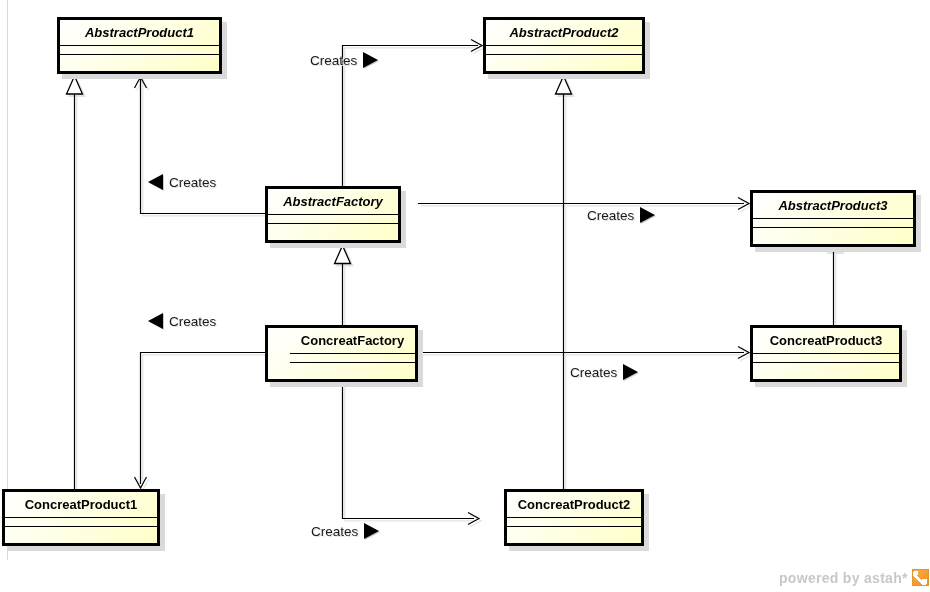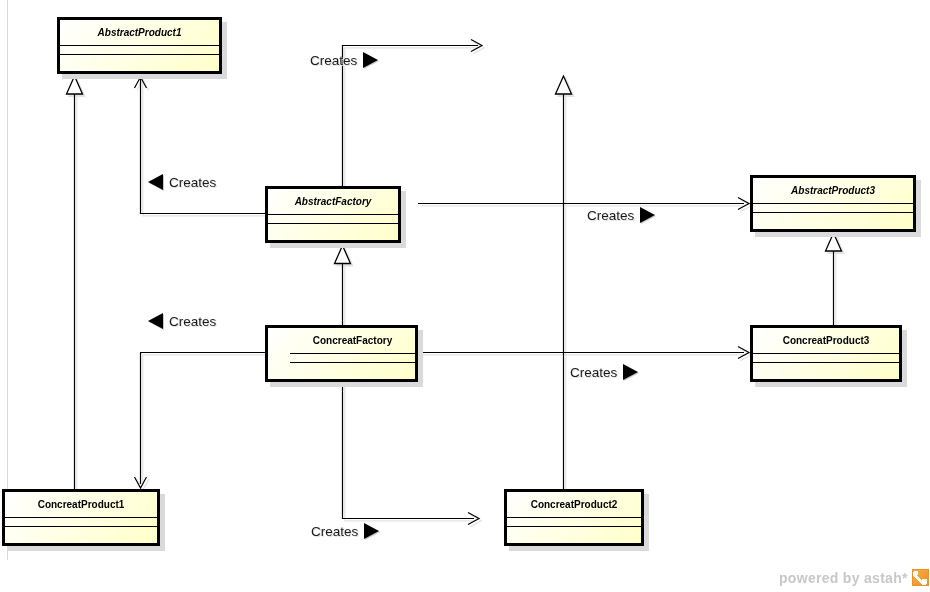--- a/index.html
+++ b/index.html
@@ -18,21 +18,21 @@
 
   .uml-class{
     position:absolute;height:57px;box-sizing:border-box;
     border:3px solid #000;
     background:linear-gradient(135deg,#ffffff 0%,#ffffc9 100%);
     box-shadow:5px 5px 0 #dadada;
     display:flex;flex-direction:column;
   }
   .uml-class .title{
     flex:0 0 25px;display:flex;align-items:center;justify-content:center;
-    font-weight:bold;font-size:10px;color:#000;letter-spacing:0px;
+    font-weight:bold;font-size:13px;color:#000;letter-spacing:0px;
     white-space:nowrap;
   }
   .uml-class.abstract .title{font-style:italic;}
   .uml-class .attrs{flex:0 0 8px;border-top:1.5px solid #000;}
   .uml-class .ops{flex:1 1 auto;border-top:1.5px solid #000;}
 
   .lbl{
     position:absolute;display:flex;align-items:center;gap:6px;height:20px;
     font-size:13.5px;color:#1a1a1a;text-shadow:1px 1px 0 #e2e2e2;
     white-space:nowrap;
@@ -141,28 +141,33 @@
       <path class="ln" d="M468,512.5 L479,518.5 L468,524.5"></path>
     </g>
   </svg>
 
   <div class="uml-class abstract" style="left:57px;top:17px;width:165px;">
     <div class="title">AbstractProduct1</div>
     <div class="attrs"></div>
     <div class="ops"></div>
   </div>
 
+  <div class="uml-class abstract" style="left:483px;top:17px;width:162px;">
+    <div class="title">AbstractProduct2</div>
+    <div class="attrs"></div>
+    <div class="ops"></div>
+  </div>
 
   <div class="uml-class abstract" style="left:265px;top:186px;width:136px;">
     <div class="title">AbstractFactory</div>
     <div class="attrs"></div>
     <div class="ops"></div>
   </div>
 
-  <div class="uml-class abstract" style="left:750px;top:175px;width:166px;">
+  <div class="uml-class abstract" style="left:750px;top:190px;width:166px;">
     <div class="title">AbstractProduct3</div>
     <div class="attrs"></div>
     <div class="ops"></div>
   </div>
 
   <div class="uml-class" style="left:265px;top:325px;width:153px;padding-left:22px;">
     <div class="title">ConcreatFactory</div>
     <div class="attrs"></div>
     <div class="ops"></div>
   </div>

